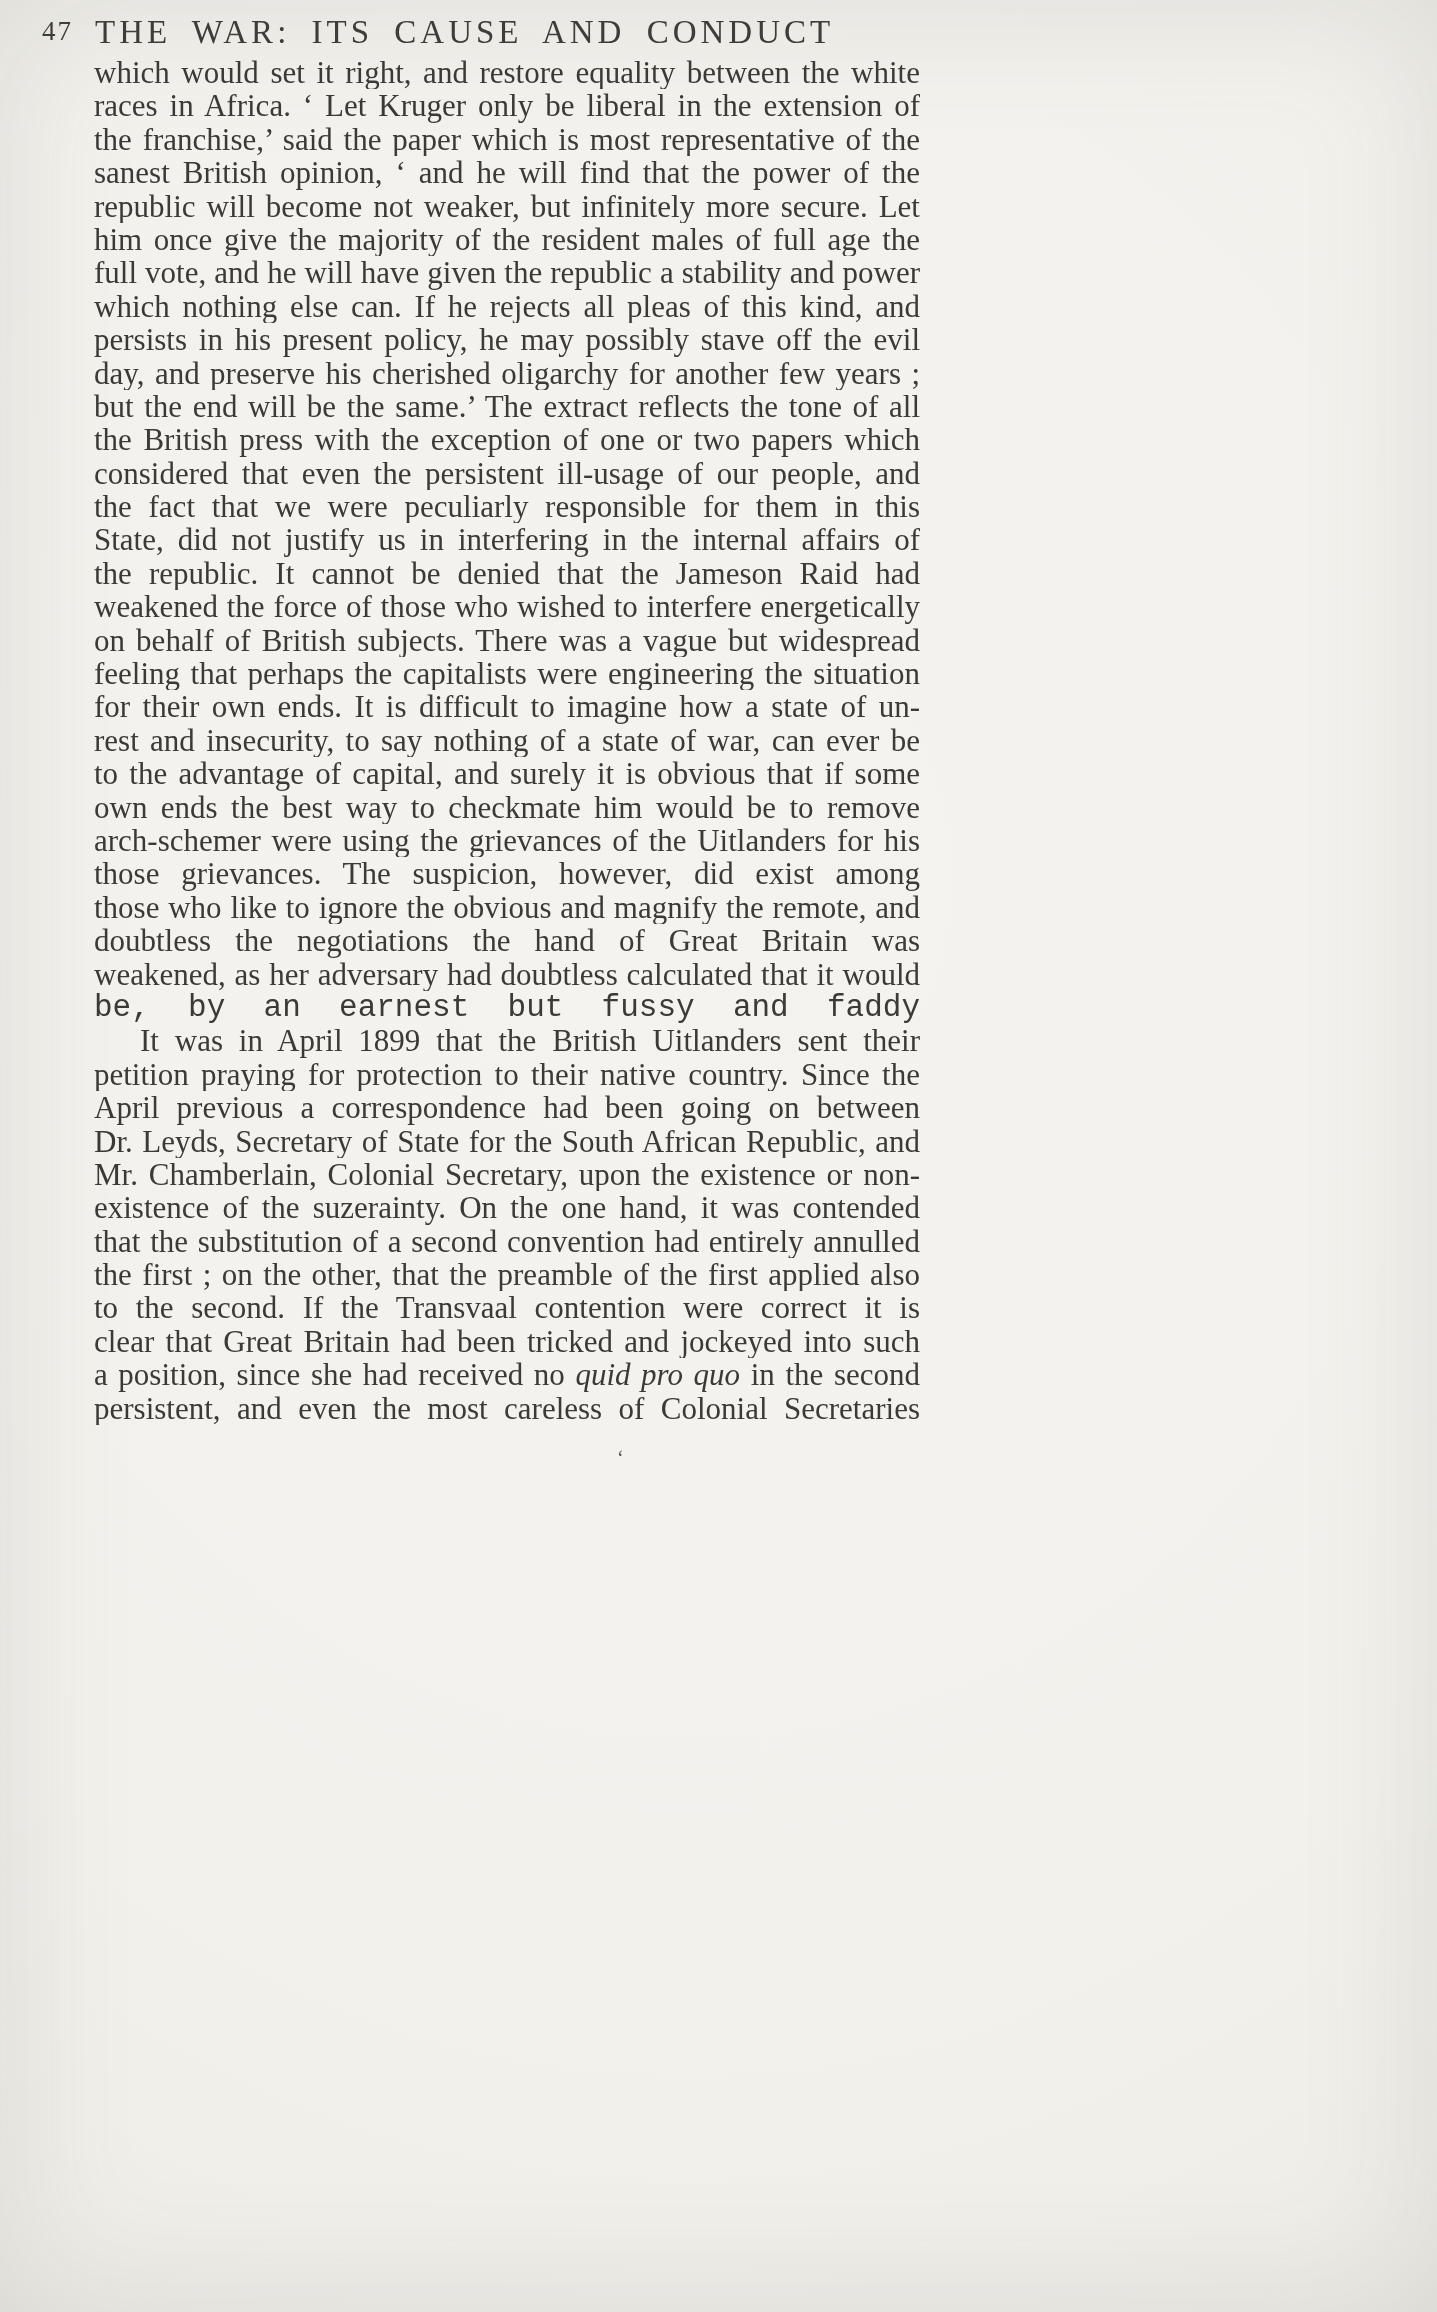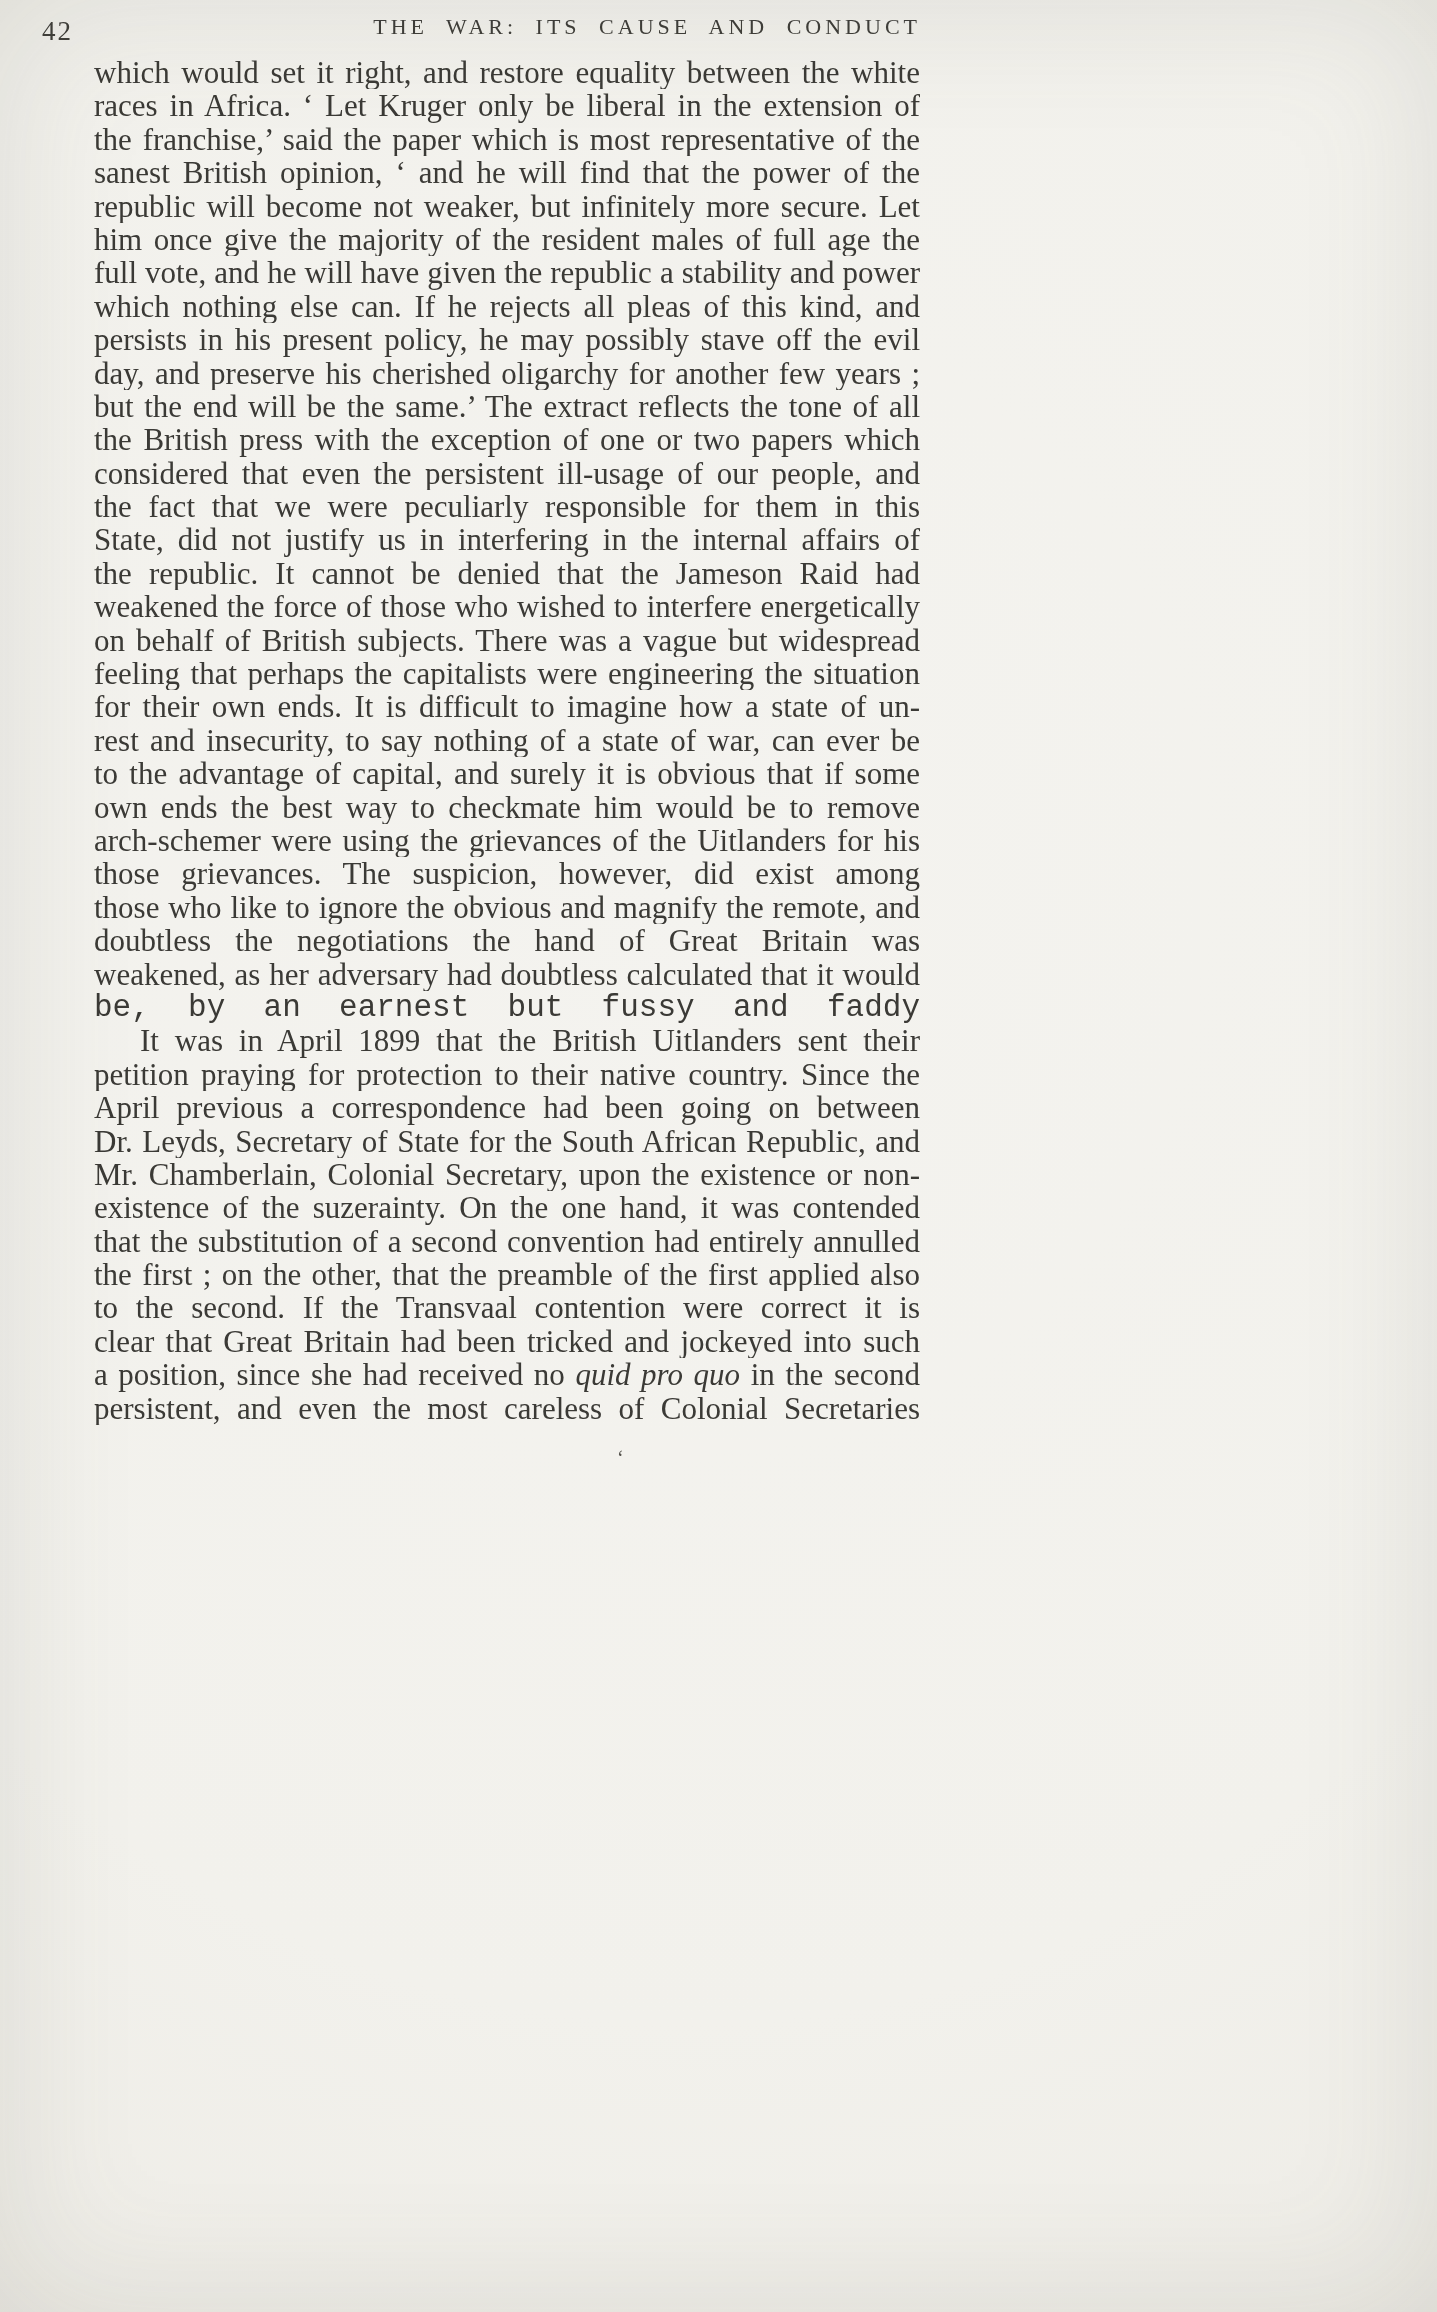--- a/index.html
+++ b/index.html
@@ -22,22 +22,22 @@
     position: absolute; inset: 0;
     box-shadow: inset 0 0 140px rgba(95, 90, 78, 0.14);
     pointer-events: none;
   }
   .page-number {
     position: absolute; top: 16px; left: 42px;
     font-size: 27px; color: #3d3c38; letter-spacing: 2px;
   }
   .running-title {
     position: absolute; top: 14px; left: 95px; width: 826px;
-    text-align: right;
-    font-size: 22px; color: #3d3c38;
+    text-align: left;
+    font-size: 33px; color: #3d3c38;
     letter-spacing: 4px; word-spacing: 9px;
   }
   .text-block {
     position: absolute; top: 56px; left: 94px; width: 826px;
     font-size: 31px; line-height: 33.4px;
     color: #3b3a36;
   }
   .paragraph { margin: 0; }
   .line {
     height: 33.4px;
@@ -50,21 +50,21 @@
   .italic { font-style: italic; }
   .ink-mark {
     position: absolute; top: 1447px; left: 617px;
     font-size: 20px; color: #55534d;
   }
 </style>
 </head>
 <body>
 
 <div class="page">
-  <span class="page-number">42</span>
+  <span class="page-number">47</span>
   <div class="running-title">THE WAR: ITS CAUSE AND CONDUCT</div>
   <div class="text-block">
       <div class="paragraph">
         <div class="line"><span>which would set it right, and restore equality between the white</span></div>
         <div class="line"><span>races in Africa. ‘ Let Kruger only be liberal in the extension of</span></div>
         <div class="line"><span>the franchise,’ said the paper which is most representative of the</span></div>
         <div class="line"><span>sanest British opinion, ‘ and he will find that the power of the</span></div>
         <div class="line"><span>republic will become not weaker, but infinitely more secure. Let</span></div>
         <div class="line"><span>him once give the majority of the resident males of full age the</span></div>
         <div class="line"><span>full vote, and he will have given the republic a stability and power</span></div>

